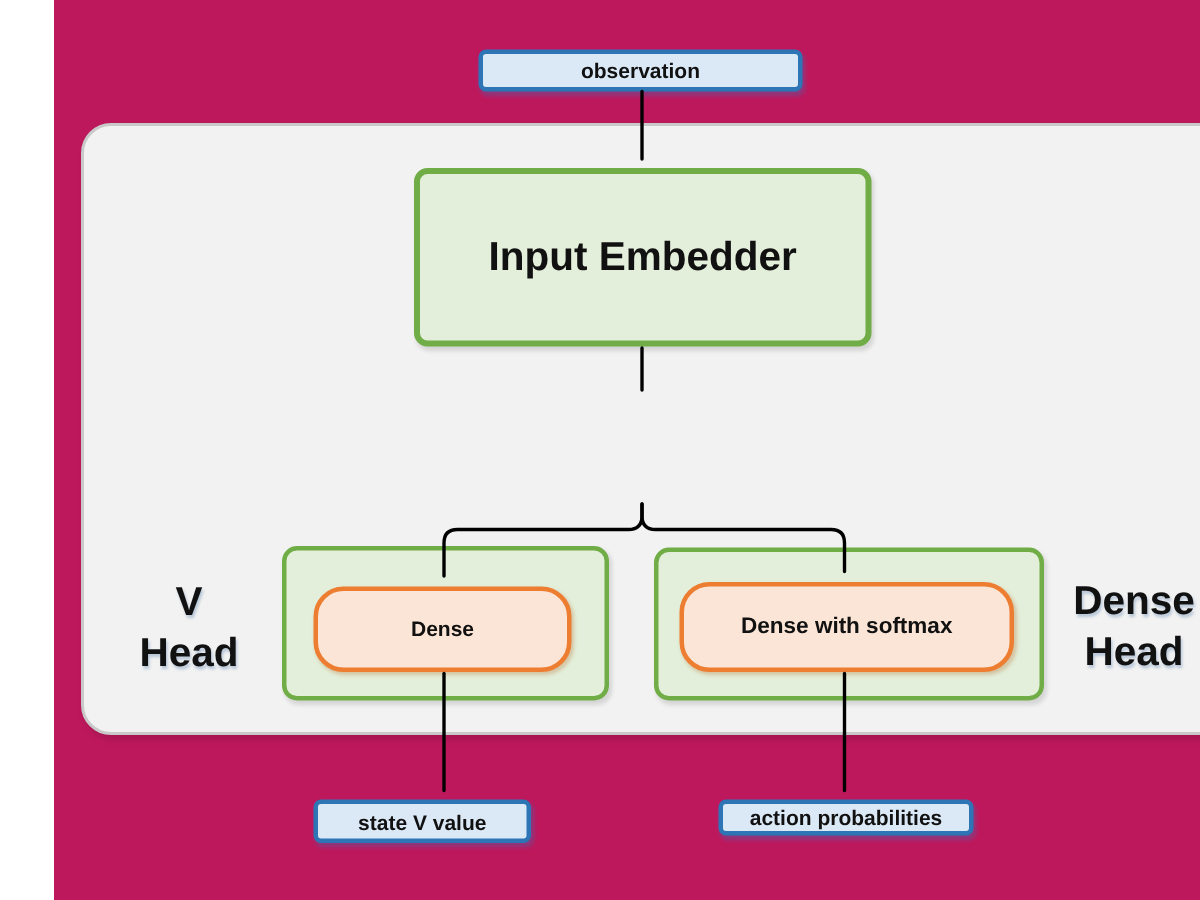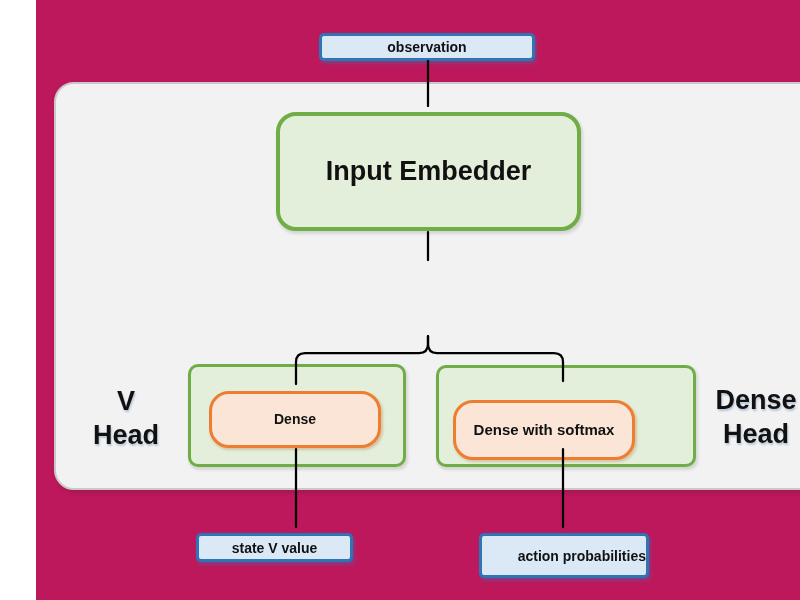--- a/index.html
+++ b/index.html
@@ -15,41 +15,41 @@
   .stage{position:absolute;left:0;top:0;width:800px;height:600px;background:#be185d;margin-left:36px;}
 
   .container{position:absolute;left:18px;top:82px;width:770px;height:408px;
     background:var(--container-fill);border:2px solid var(--container-border);
     border-radius:20px;box-shadow:2px 3px 5px rgba(0,0,0,0.12);}
 
   .iobox{position:absolute;display:flex;align-items:center;justify-content:center;
     background:var(--io-fill);border:3px solid var(--io-border);border-radius:5px;
     font-weight:bold;font-size:14px;box-shadow:1.5px 2.5px 3px rgba(46,117,182,0.35);}
   .iobox.observation{left:283px;top:33px;width:216px;height:28px;}
-  .iobox.statev{left:160px;top:533px;width:157px;height:29px;}
-  .iobox.actprob{left:443px;top:533px;width:170px;height:45px;justify-content:flex-end;}
+  .iobox.statev{left:173px;top:533px;width:145px;height:29px;}
+  .iobox.actprob{left:443px;top:533px;width:170px;height:24px;}
 
   .greenbox{position:absolute;display:flex;align-items:center;justify-content:center;
-    background:var(--block-fill);border:4px solid var(--block-border);border-radius:20px;
+    background:var(--block-fill);border:4px solid var(--block-border);border-radius:9px;
     font-weight:bold;font-size:27px;box-shadow:1.5px 2.5px 3px rgba(0,0,0,0.12);}
   .greenbox.embedder{left:240px;top:112px;width:305px;height:119px;}
   .greenbox.middleware{left:240px;top:266px;width:303px;height:70px;}
 
   .headbox{position:absolute;background:var(--block-fill);
     border:3px solid var(--block-border);border-radius:10px;
     box-shadow:1.5px 2.5px 3px rgba(0,0,0,0.12);}
   .headbox.vhead{left:152px;top:364px;width:218px;height:103px;}
   .headbox.policyhead{left:400px;top:365px;width:260px;height:102px;}
 
   .densebox{position:absolute;display:flex;flex-direction:column;align-items:center;
     justify-content:center;background:var(--dense-fill);
     border:3px solid var(--dense-border);border-radius:20px;line-height:1.35;
     box-shadow:1.5px 2px 2.5px rgba(180,100,40,0.3);}
   .densebox.v{left:173px;top:391px;width:172px;height:57px;}
-  .densebox.p{left:417px;top:400px;width:182px;height:60px;}
+  .densebox.p{left:417px;top:388px;width:223px;height:60px;}
   .dense-title{font-weight:bold;font-size:14px;}
   .densebox.p .dense-title{font-size:15px;}
   .dense-sub{font-size:15px;}
 
   .headlabel{position:absolute;text-align:center;font-weight:bold;font-size:27px;
     line-height:1.25;text-shadow:1px 2px 2px rgba(110,145,185,0.45);}
   .headlabel.v{left:38px;top:385px;width:104px;}
   .headlabel.policy{left:665px;top:384px;width:110px;}
 
   svg.arrows{position:absolute;left:0;top:0;width:800px;height:600px;

